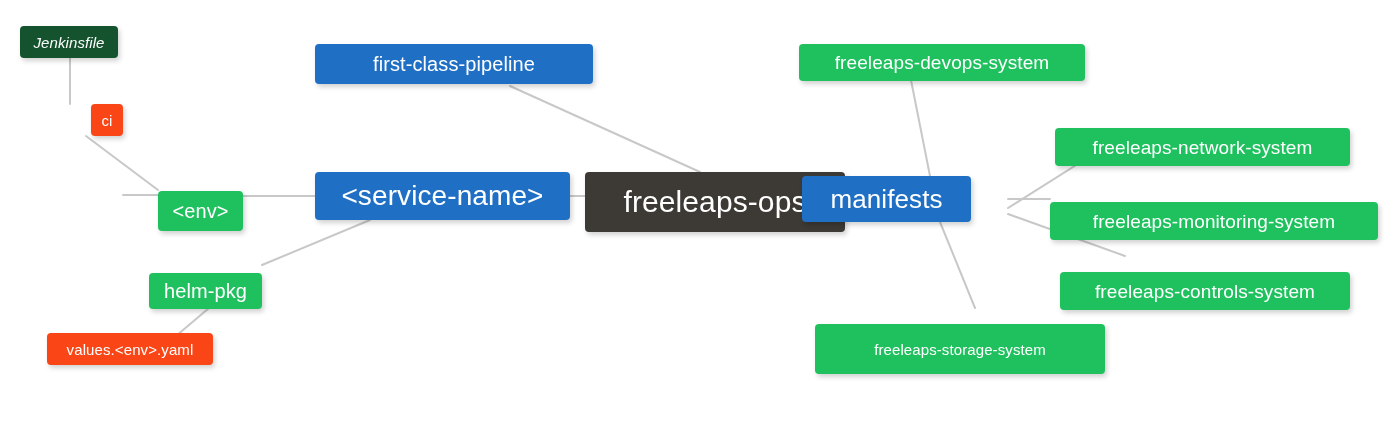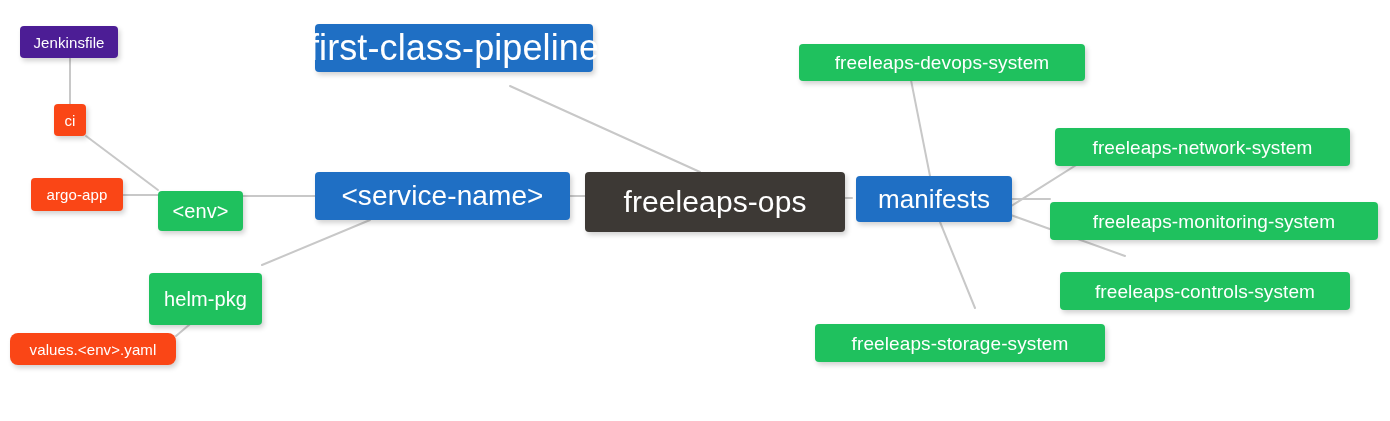--- a/index.html
+++ b/index.html
@@ -39,22 +39,22 @@
     white-space: nowrap;
     line-height: 1;
     letter-spacing: 0.1px;
     box-shadow: 2px 3px 5px rgba(0,0,0,0.18);
     text-align: center;
     padding: 0 10px;
   }
   .n-root     { background: #3d3935; }
   .n-blue     { background: #1f6fc4; }
   .n-green    { background: #1fc15e; margin-top: 16px; }
-  .n-orange   { background: #4c1d95; }
-  .n-red      { background: #fa4616; }
+  .n-orange   { background: #14532d; font-style: italic; }
+  .n-red      { background: #fa4616; margin-left: 37px; }
 </style>
 </head>
 <body>
 
 <div id="mindmap">
   <svg id="edge-layer" viewBox="0 0 1390 421" width="1390" height="421" xmlns="http://www.w3.org/2000/svg">
       <line x1="70" y1="58" x2="70" y2="104" stroke="#c8c8c8" stroke-width="2" stroke-linecap="round"></line>
       <line x1="86" y1="136" x2="158" y2="190" stroke="#c8c8c8" stroke-width="2" stroke-linecap="round"></line>
       <line x1="123" y1="195" x2="158" y2="195" stroke="#c8c8c8" stroke-width="2" stroke-linecap="round"></line>
       <line x1="243" y1="196" x2="315" y2="196" stroke="#c8c8c8" stroke-width="2" stroke-linecap="round"></line>
@@ -64,26 +64,25 @@
       <line x1="510" y1="86" x2="700" y2="172" stroke="#c8c8c8" stroke-width="2" stroke-linecap="round"></line>
       <line x1="845" y1="198" x2="852" y2="198" stroke="#c8c8c8" stroke-width="2" stroke-linecap="round"></line>
       <line x1="930" y1="176" x2="908" y2="65" stroke="#c8c8c8" stroke-width="2" stroke-linecap="round"></line>
       <line x1="1008" y1="208" x2="1100" y2="150" stroke="#c8c8c8" stroke-width="2" stroke-linecap="round"></line>
       <line x1="1008" y1="199" x2="1050" y2="199" stroke="#c8c8c8" stroke-width="2" stroke-linecap="round"></line>
       <line x1="1008" y1="214" x2="1125" y2="256" stroke="#c8c8c8" stroke-width="2" stroke-linecap="round"></line>
       <line x1="940" y1="222" x2="975" y2="308" stroke="#c8c8c8" stroke-width="2" stroke-linecap="round"></line>
     </svg>
 <div class="node n-orange" style="left: 20px; top: 26px; width: 98px; height: 32px; font-size: 15px;">Jenkinsfile</div>
     <div class="node n-red" style="left: 54px; top: 104px; width: 32px; height: 32px; font-size: 15px;">ci</div>
-    <div class="node n-red" style="left: 31px; top: 178px; width: 92px; height: 33px; font-size: 15px;">argo-app</div>
     <div class="node n-green" style="left: 158px; top: 175px; width: 85px; height: 40px; font-size: 20px;">&lt;env&gt;</div>
-    <div class="node n-green" style="left: 149px; top: 257px; width: 113px; height: 52px; font-size: 20px;">helm-pkg</div>
-    <div class="node n-red" style="left: 10px; top: 333px; width: 166px; height: 32px; font-size: 15px; border-radius: 8px;">values.&lt;env&gt;.yaml</div>
-    <div class="node n-blue" style="left: 315px; top: 24px; width: 278px; height: 48px; font-size: 36px;">first-class-pipeline</div>
+    <div class="node n-green" style="left: 149px; top: 257px; width: 113px; height: 36px; font-size: 20px;">helm-pkg</div>
+    <div class="node n-red" style="left: 10px; top: 333px; width: 166px; height: 32px; font-size: 15px;">values.&lt;env&gt;.yaml</div>
+    <div class="node n-blue" style="left: 315px; top: 44px; width: 278px; height: 40px; font-size: 20px;">first-class-pipeline</div>
     <div class="node n-blue" style="left: 315px; top: 172px; width: 255px; height: 48px; font-size: 28px;">&lt;service-name&gt;</div>
     <div class="node n-root" style="left: 585px; top: 172px; width: 260px; height: 60px; font-size: 30px;">freeleaps-ops</div>
-    <div class="node n-blue" style="left: 856px; top: 176px; width: 156px; height: 46px; font-size: 26px;">manifests</div>
+    <div class="node n-blue" style="left: 802px; top: 176px; width: 169px; height: 46px; font-size: 26px;">manifests</div>
     <div class="node n-green" style="left: 799px; top: 28px; width: 286px; height: 37px; font-size: 19px;">freeleaps-devops-system</div>
     <div class="node n-green" style="left: 1055px; top: 112px; width: 295px; height: 38px; font-size: 19px;">freeleaps-network-system</div>
     <div class="node n-green" style="left: 1050px; top: 186px; width: 328px; height: 38px; font-size: 19px;">freeleaps-monitoring-system</div>
     <div class="node n-green" style="left: 1060px; top: 256px; width: 290px; height: 38px; font-size: 19px; text-align: right;">freeleaps-controls-system</div>
-    <div class="node n-green" style="left: 815px; top: 308px; width: 290px; height: 38px; font-size: 19px;">freeleaps-storage-system</div>
+    <div class="node n-green" style="left: 815px; top: 308px; width: 290px; height: 50px; font-size: 15px;">freeleaps-storage-system</div>
   </div>
 
 </body></html>

